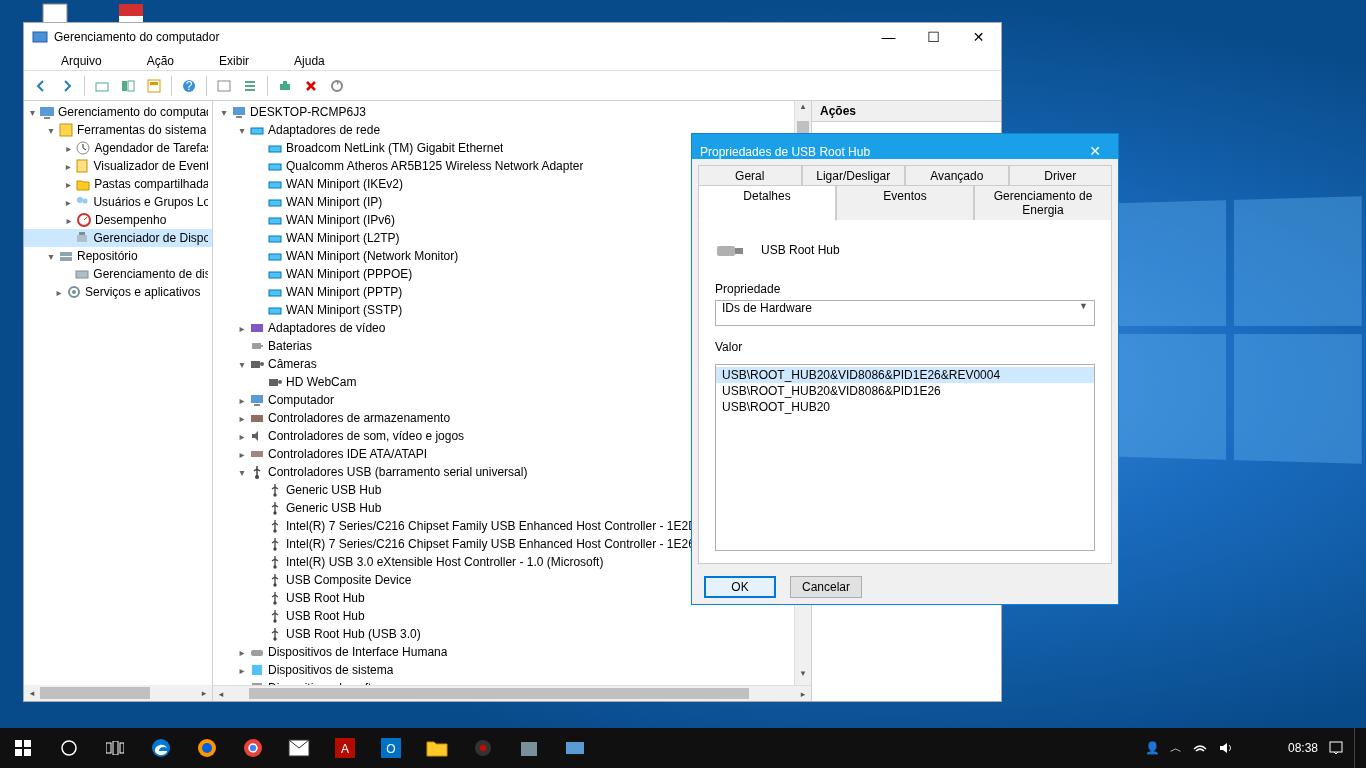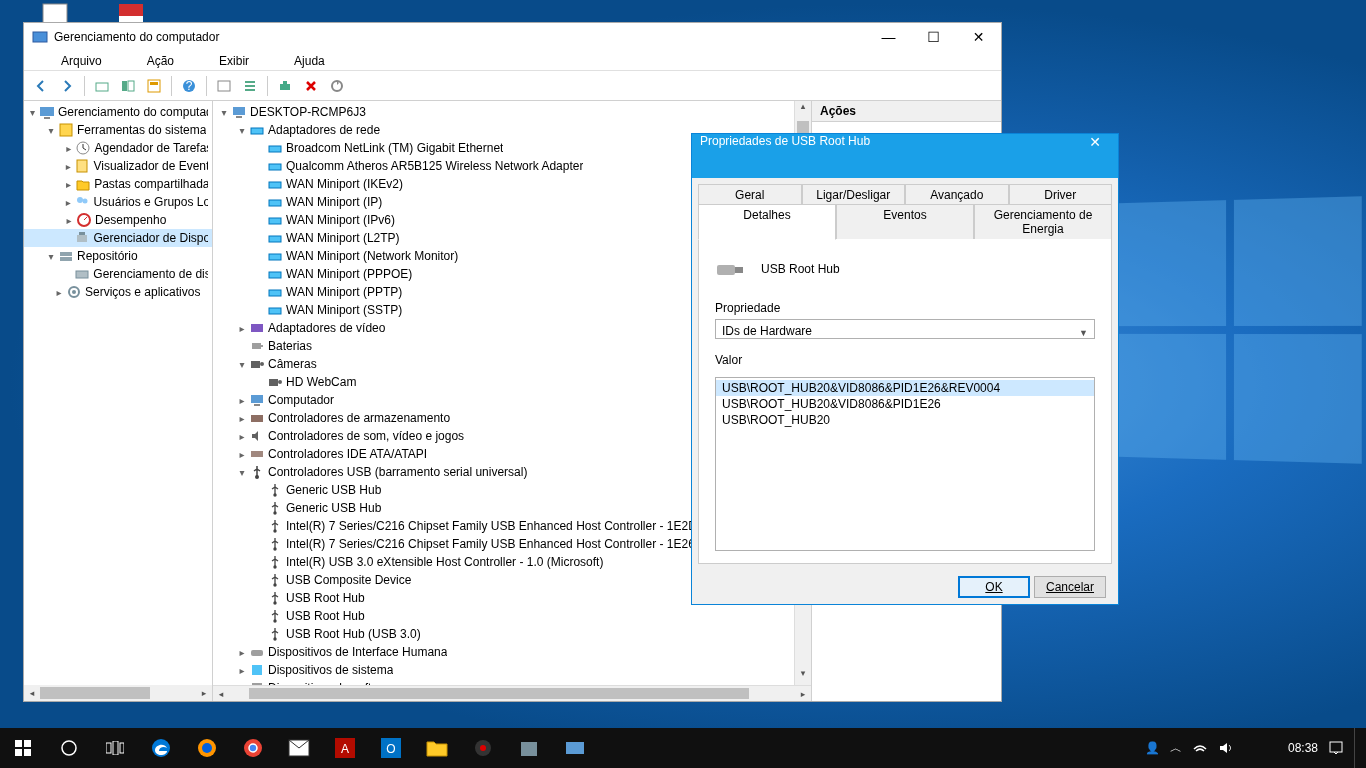--- a/index.html
+++ b/index.html
@@ -43,38 +43,38 @@
 .mid-scroll .arr { position:absolute; left:0; right:0; height:17px; text-align:center; font-size:9px; color:#555;}
 .mid-scroll .arr.up{top:0;} .mid-scroll .arr.dn{bottom:0;}
 .hscroll { position:absolute; bottom:0; left:0; right:0; height:16px; background:#f0f0f0; display:flex; align-items:center; }
 .hscroll .arr{width:16px;text-align:center;font-size:9px;color:#555;}
 .hscroll .track{flex:1;position:relative;height:100%;}
 .hscroll .thumb{position:absolute;top:2px;bottom:2px;left:20px;width:60px;background:#c0c0c0;}
 .leftpane .hscroll .thumb{width:110px;left:0;}
 
 
 .dlg { position:absolute; top:133px; left:691px; width:428px; height:472px; background:#f0f0f0; border:1px solid #0a84d8; display:flex; flex-direction:column; }
-.dlg .dtitle { height:44px; background:#1aa0e8; color:#fff; display:flex; align-items:flex-start; padding:0 8px; font-size:12px;}
+.dlg .dtitle { height:25px; background:#1aa0e8; color:#fff; display:flex; align-items:flex-end; padding:0 8px; font-size:12px;}
 .dlg .dtitle .t { flex:1; }
 .dlg .dclose { width:30px; text-align:center; font-size:14px; }
 .tabs { display:flex; flex-wrap:wrap; padding:6px 6px 0; }
 .tab { flex:1; text-align:center; padding:3px 4px; border:1px solid #ccc; background:#f0f0f0; font-size:12px; min-width:70px; margin-bottom:-1px; }
 .tab.row1 { border-bottom:none; }
 .tab.active { background:#fff; border-bottom:1px solid #fff; z-index:1; position:relative;}
 .tabbody { flex:1; background:#fff; margin:0 6px 6px; border:1px solid #ccc; border-top:none; padding:12px 16px; display:flex; flex-direction:column; }
 .dev-hdr { display:flex; align-items:center; gap:14px; height:36px; }
 .dev-hdr .dic { width:32px; height:24px; }
 .proplbl { margin-top:14px; margin-bottom:4px; }
-.combo { display:flex; align-items:flex-end; border:1px solid #b0b0b0; background:#fff; height:20px; padding:0 6px; }
+.combo { display:flex; align-items:flex-start; border:1px solid #b0b0b0; background:#fff; height:26px; padding:0 6px; }
 .combo .cv { flex:1; }
 .combo .ar { font-size:9px; color:#555; }
 .valbox { margin-top:6px; flex:1; border:1px solid #b0b0b0; background:#fff; padding:2px 0; overflow:auto; }
 .valbox .vi { padding:1px 6px; font-size:12px; }
 .valbox .vi.sel { background:#cde8ff; }
-.dlg .btns { display:flex; justify-content:flex-end; gap:4px; padding:6px 12px;text-decoration:underline; }
+.dlg .btns { display:flex; gap:14px; padding:6px 12px; }
 .dlg button { width:72px; height:22px; border:1px solid #adadad; background:#e1e1e1; }
 .dlg button.default { border:2px solid #0078d7; background:#e5f1fb;}
 
 
 .taskbar { position:absolute; bottom:0; left:0; right:0; height:40px; background:#101010; display:flex; align-items:center; color:#fff; }
 .taskbar .tb { width:46px; height:40px; display:flex; align-items:center; justify-content:center; font-size:16px; }
 .taskbar .tray { margin-left:auto; display:flex; align-items:center; gap:10px; padding-right:6px; font-size:12px; }
 .taskbar .tray .clk { font-size:12px;margin-left:44px; }
 .taskbar .showdesk { width:6px; height:40px; border-left:1px solid #444; }
 

